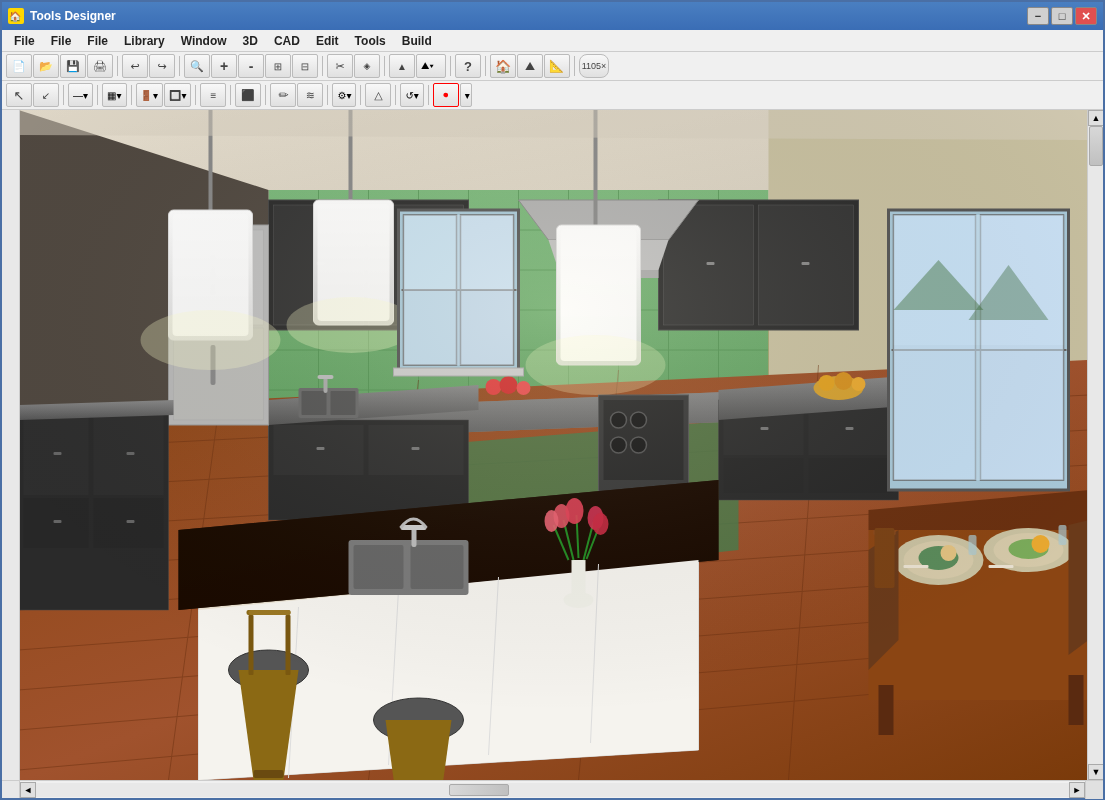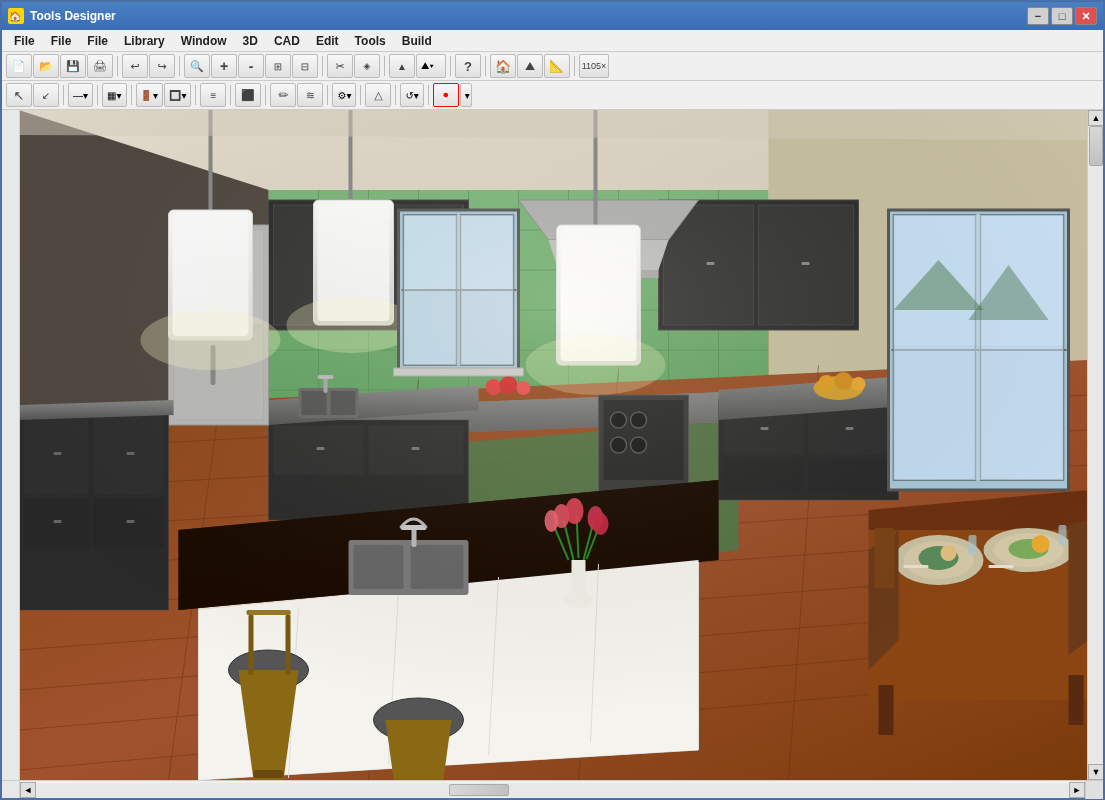--- a/index.html
+++ b/index.html
@@ -294,21 +294,21 @@
     <div class="tb-sep"></div>
     <div class="tb-btn" style="font-size:10px;">▲</div>
     <div class="tb-dropdown" style="width:30px;font-size:10px;">⛰▾</div>
     <div class="tb-sep"></div>
     <div class="tb-btn" title="Help" style="font-weight:bold;font-size:13px;">?</div>
     <div class="tb-sep"></div>
     <div class="tb-btn" title="House" style="font-size:13px;">🏠</div>
     <div class="tb-btn" title="Terrain" style="font-size:12px;">⛰</div>
     <div class="tb-btn" title="Floor Plan" style="font-size:12px;">📐</div>
     <div class="tb-sep"></div>
-    <div class="tb-btn tb-btn-wide" style="font-size:9px; width:30px;">1105×</div>
+    <div class="tb-btn tb-btn-wide" style="font-size:9px; width:30px;border-radius:8px;">1105×</div>
   </div>
 
   <div class="toolbar">
     <div class="tb-btn" title="Select" style="font-size:13px;">↖</div>
     <div class="tb-btn" title="Polyline" style="font-size:10px;">↙</div>
     <div class="tb-sep"></div>
     <div class="tb-dropdown" style="font-size:10px;">—▾</div>
     <div class="tb-sep"></div>
     <div class="tb-dropdown" style="font-size:10px;">▦▾</div>
     <div class="tb-sep"></div>

